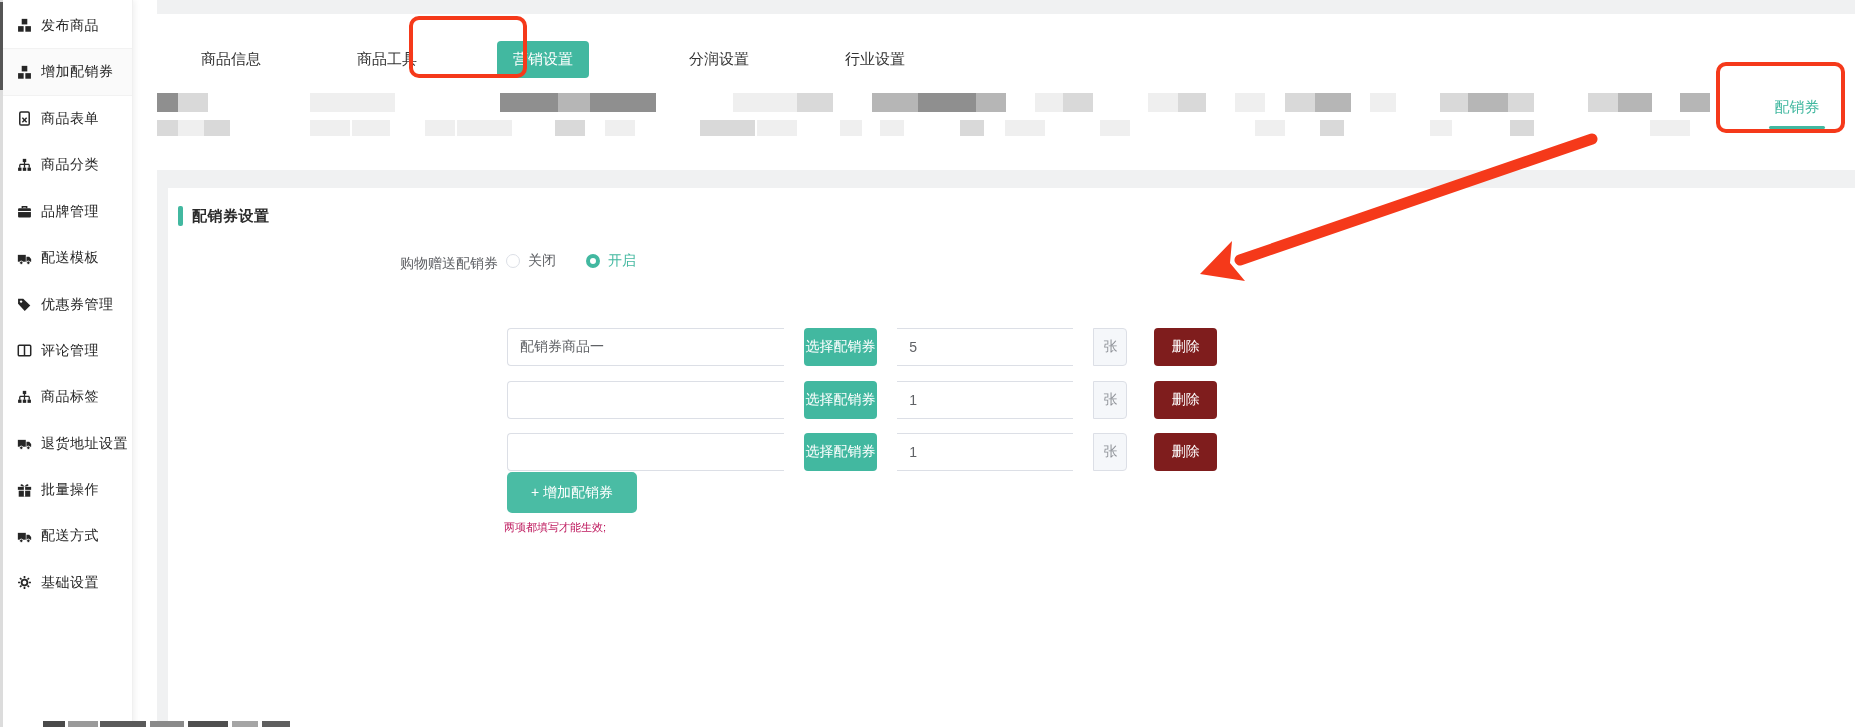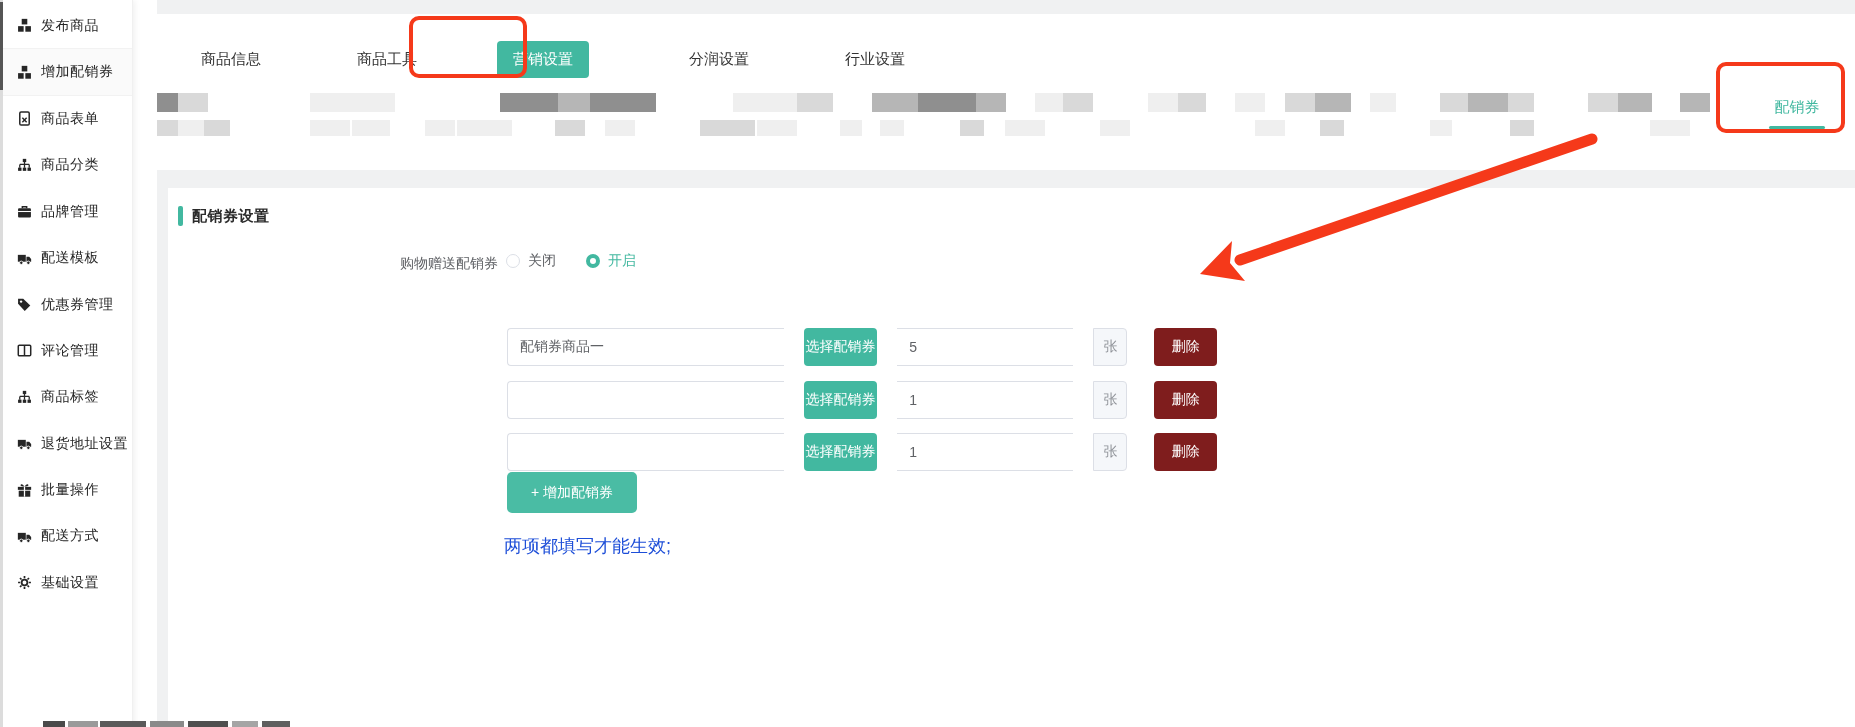--- a/index.html
+++ b/index.html
@@ -69,21 +69,21 @@
   .qty-input { width:176px; height:38px; border:1px solid #dcdfe6; border-left:none; border-right:none;
     padding:0 12px; font-size:14px; color:#606266; outline:none; }
   .unit-addon { width:40px; height:38px; background:#f5f7fa; border:1px solid #dcdfe6;
     border-radius:0 4px 4px 0; color:#909399; font-size:14px; display:flex; align-items:center; justify-content:center; }
   .delete-btn { width:74px; height:38px; margin-left:7px; background:#7f1d1d; color:#fff; font-size:14px;
     border:none; border-radius:4px; cursor:pointer; font-family:"Liberation Sans","DejaVu Sans",sans-serif; }
 
   .add-btn { position:absolute; left:339px; top:284px; width:130px; height:41px; background:#4abca4;
     color:#fff; font-size:14px; border:none; border-radius:5px; cursor:pointer;
     font-family:"Liberation Sans","DejaVu Sans",sans-serif; }
-  .hint { position:absolute; left:336px; top:346px; font-size:18px; color:#1d4ed8; }
+  .hint { position:absolute; left:336px; top:332px; font-size:11px; color:#be185d; }
 </style>
 </head>
 <body>
 
 <div class="page">
 
   <div class="sidebar">
     <div class="sidebar-inner">
       <div class="side-list" id="side-list">
           <div class="side-item bordered">

